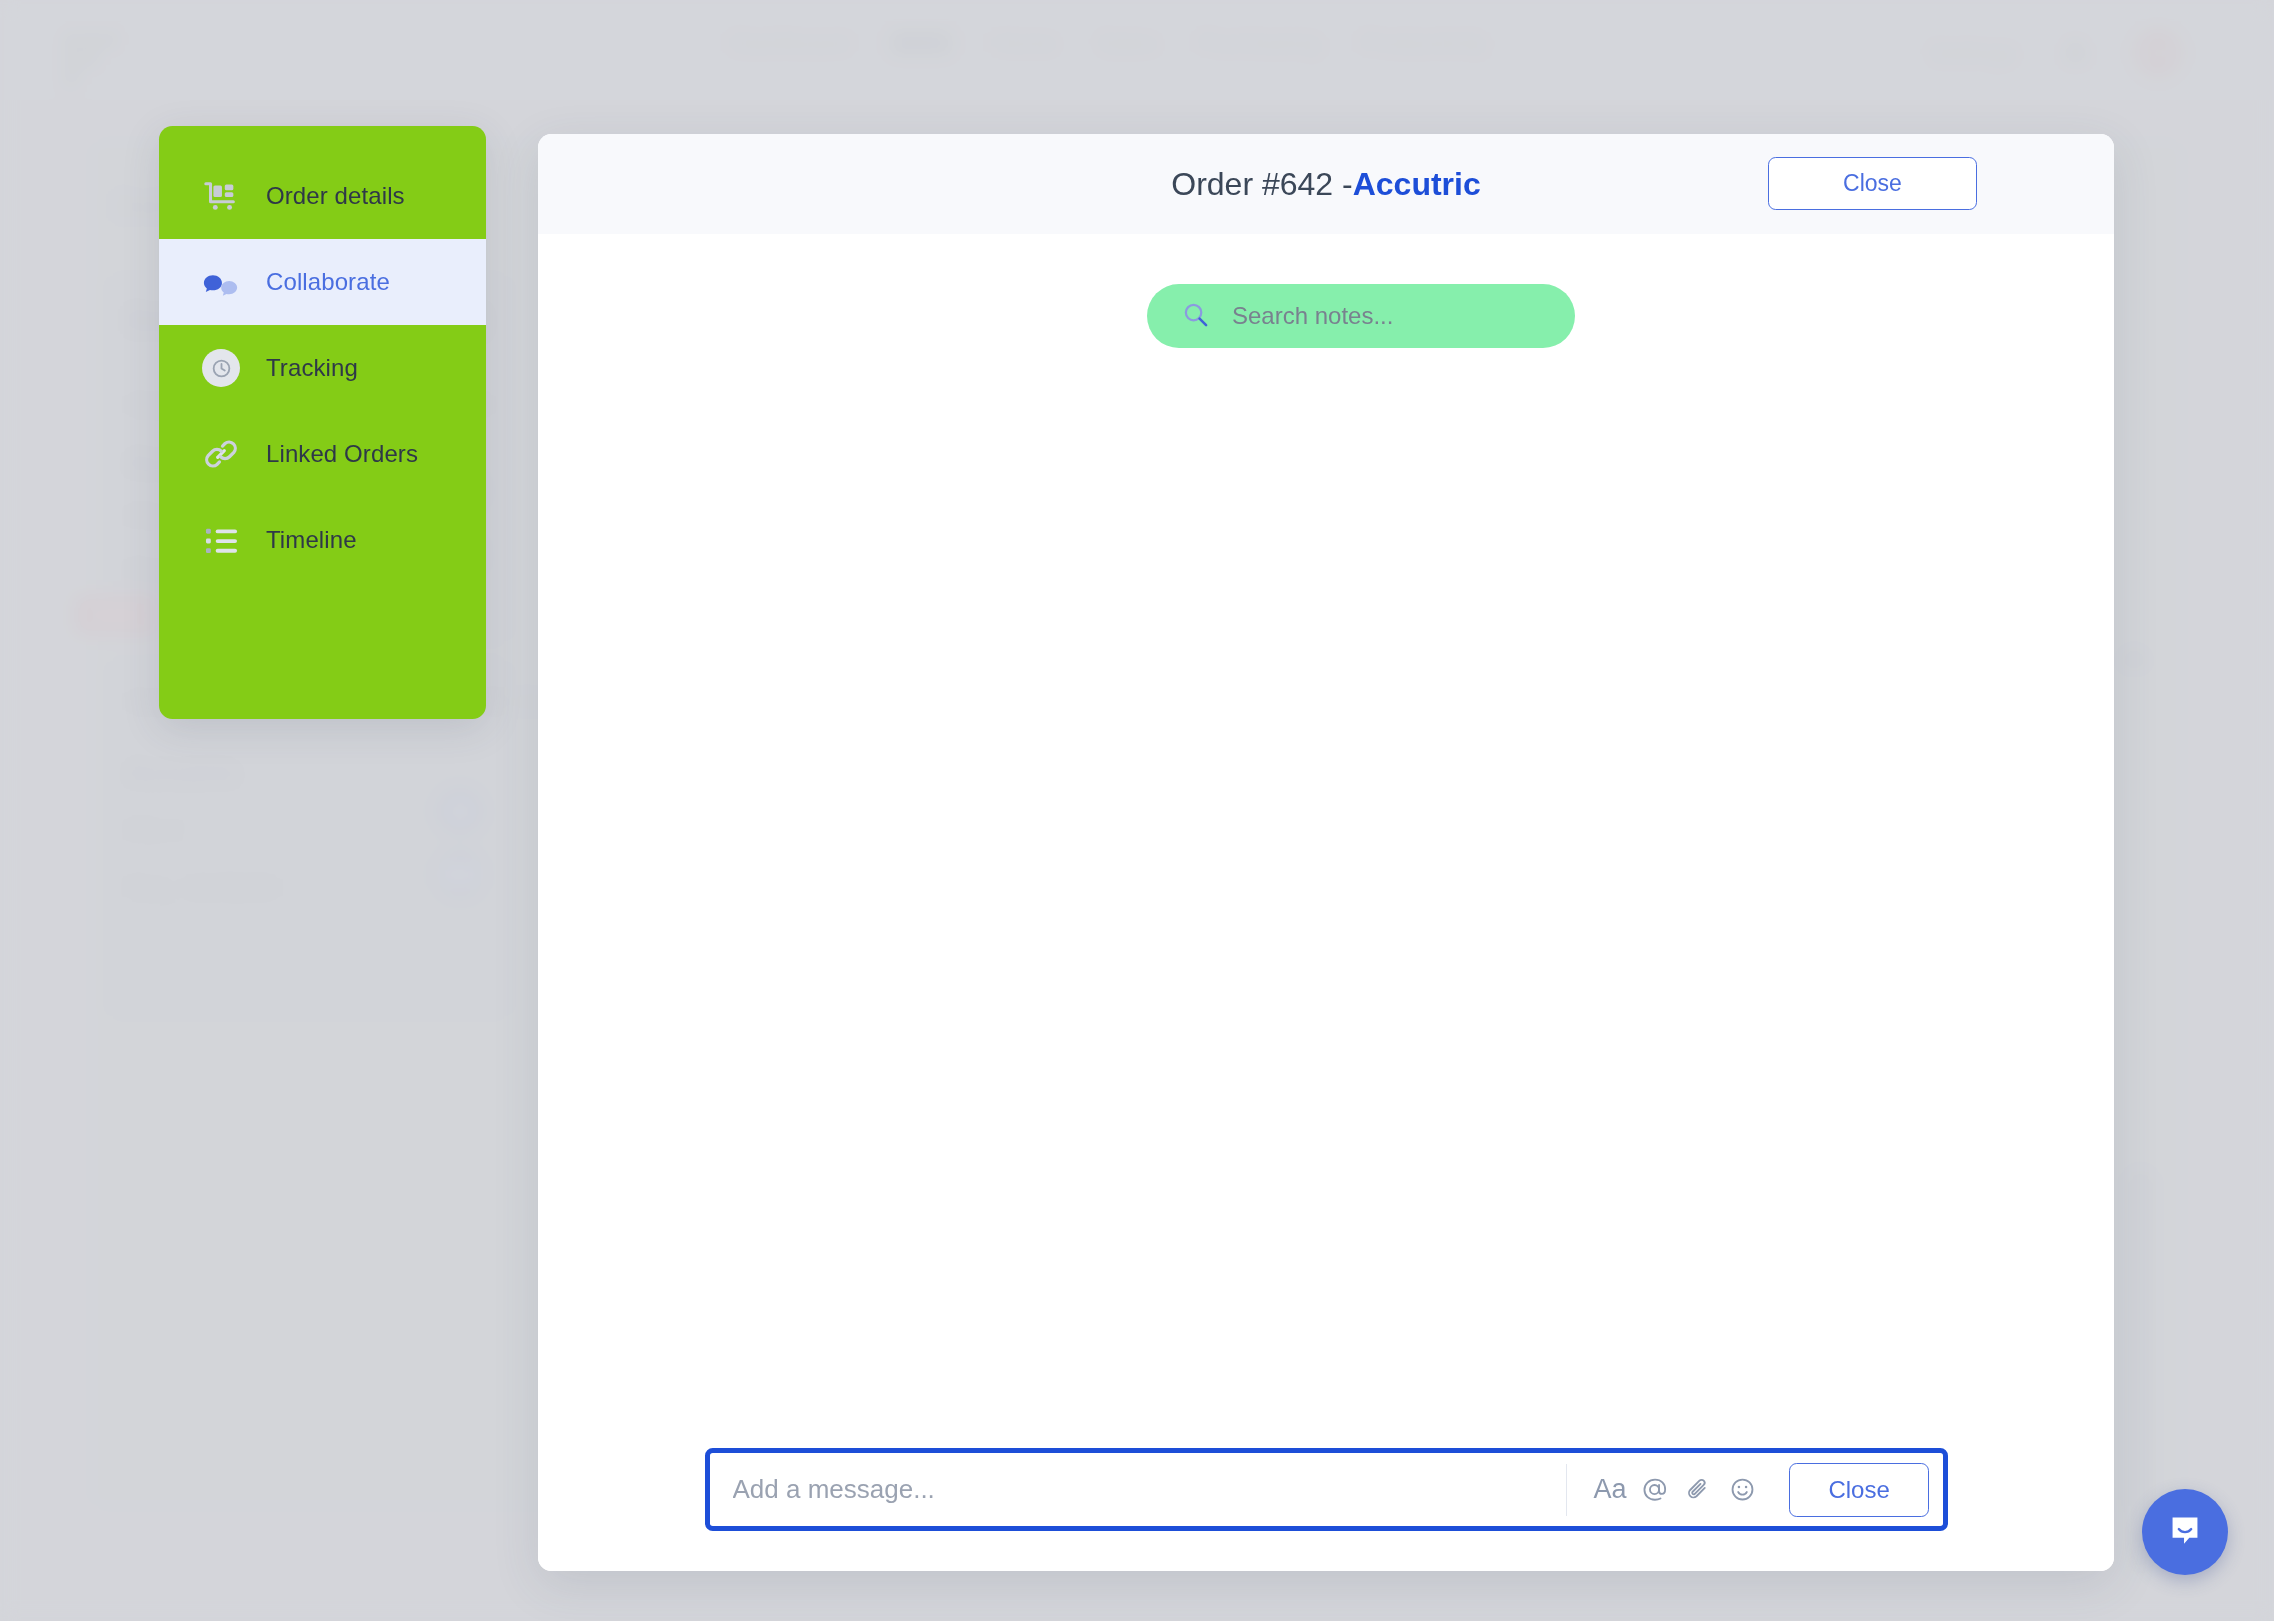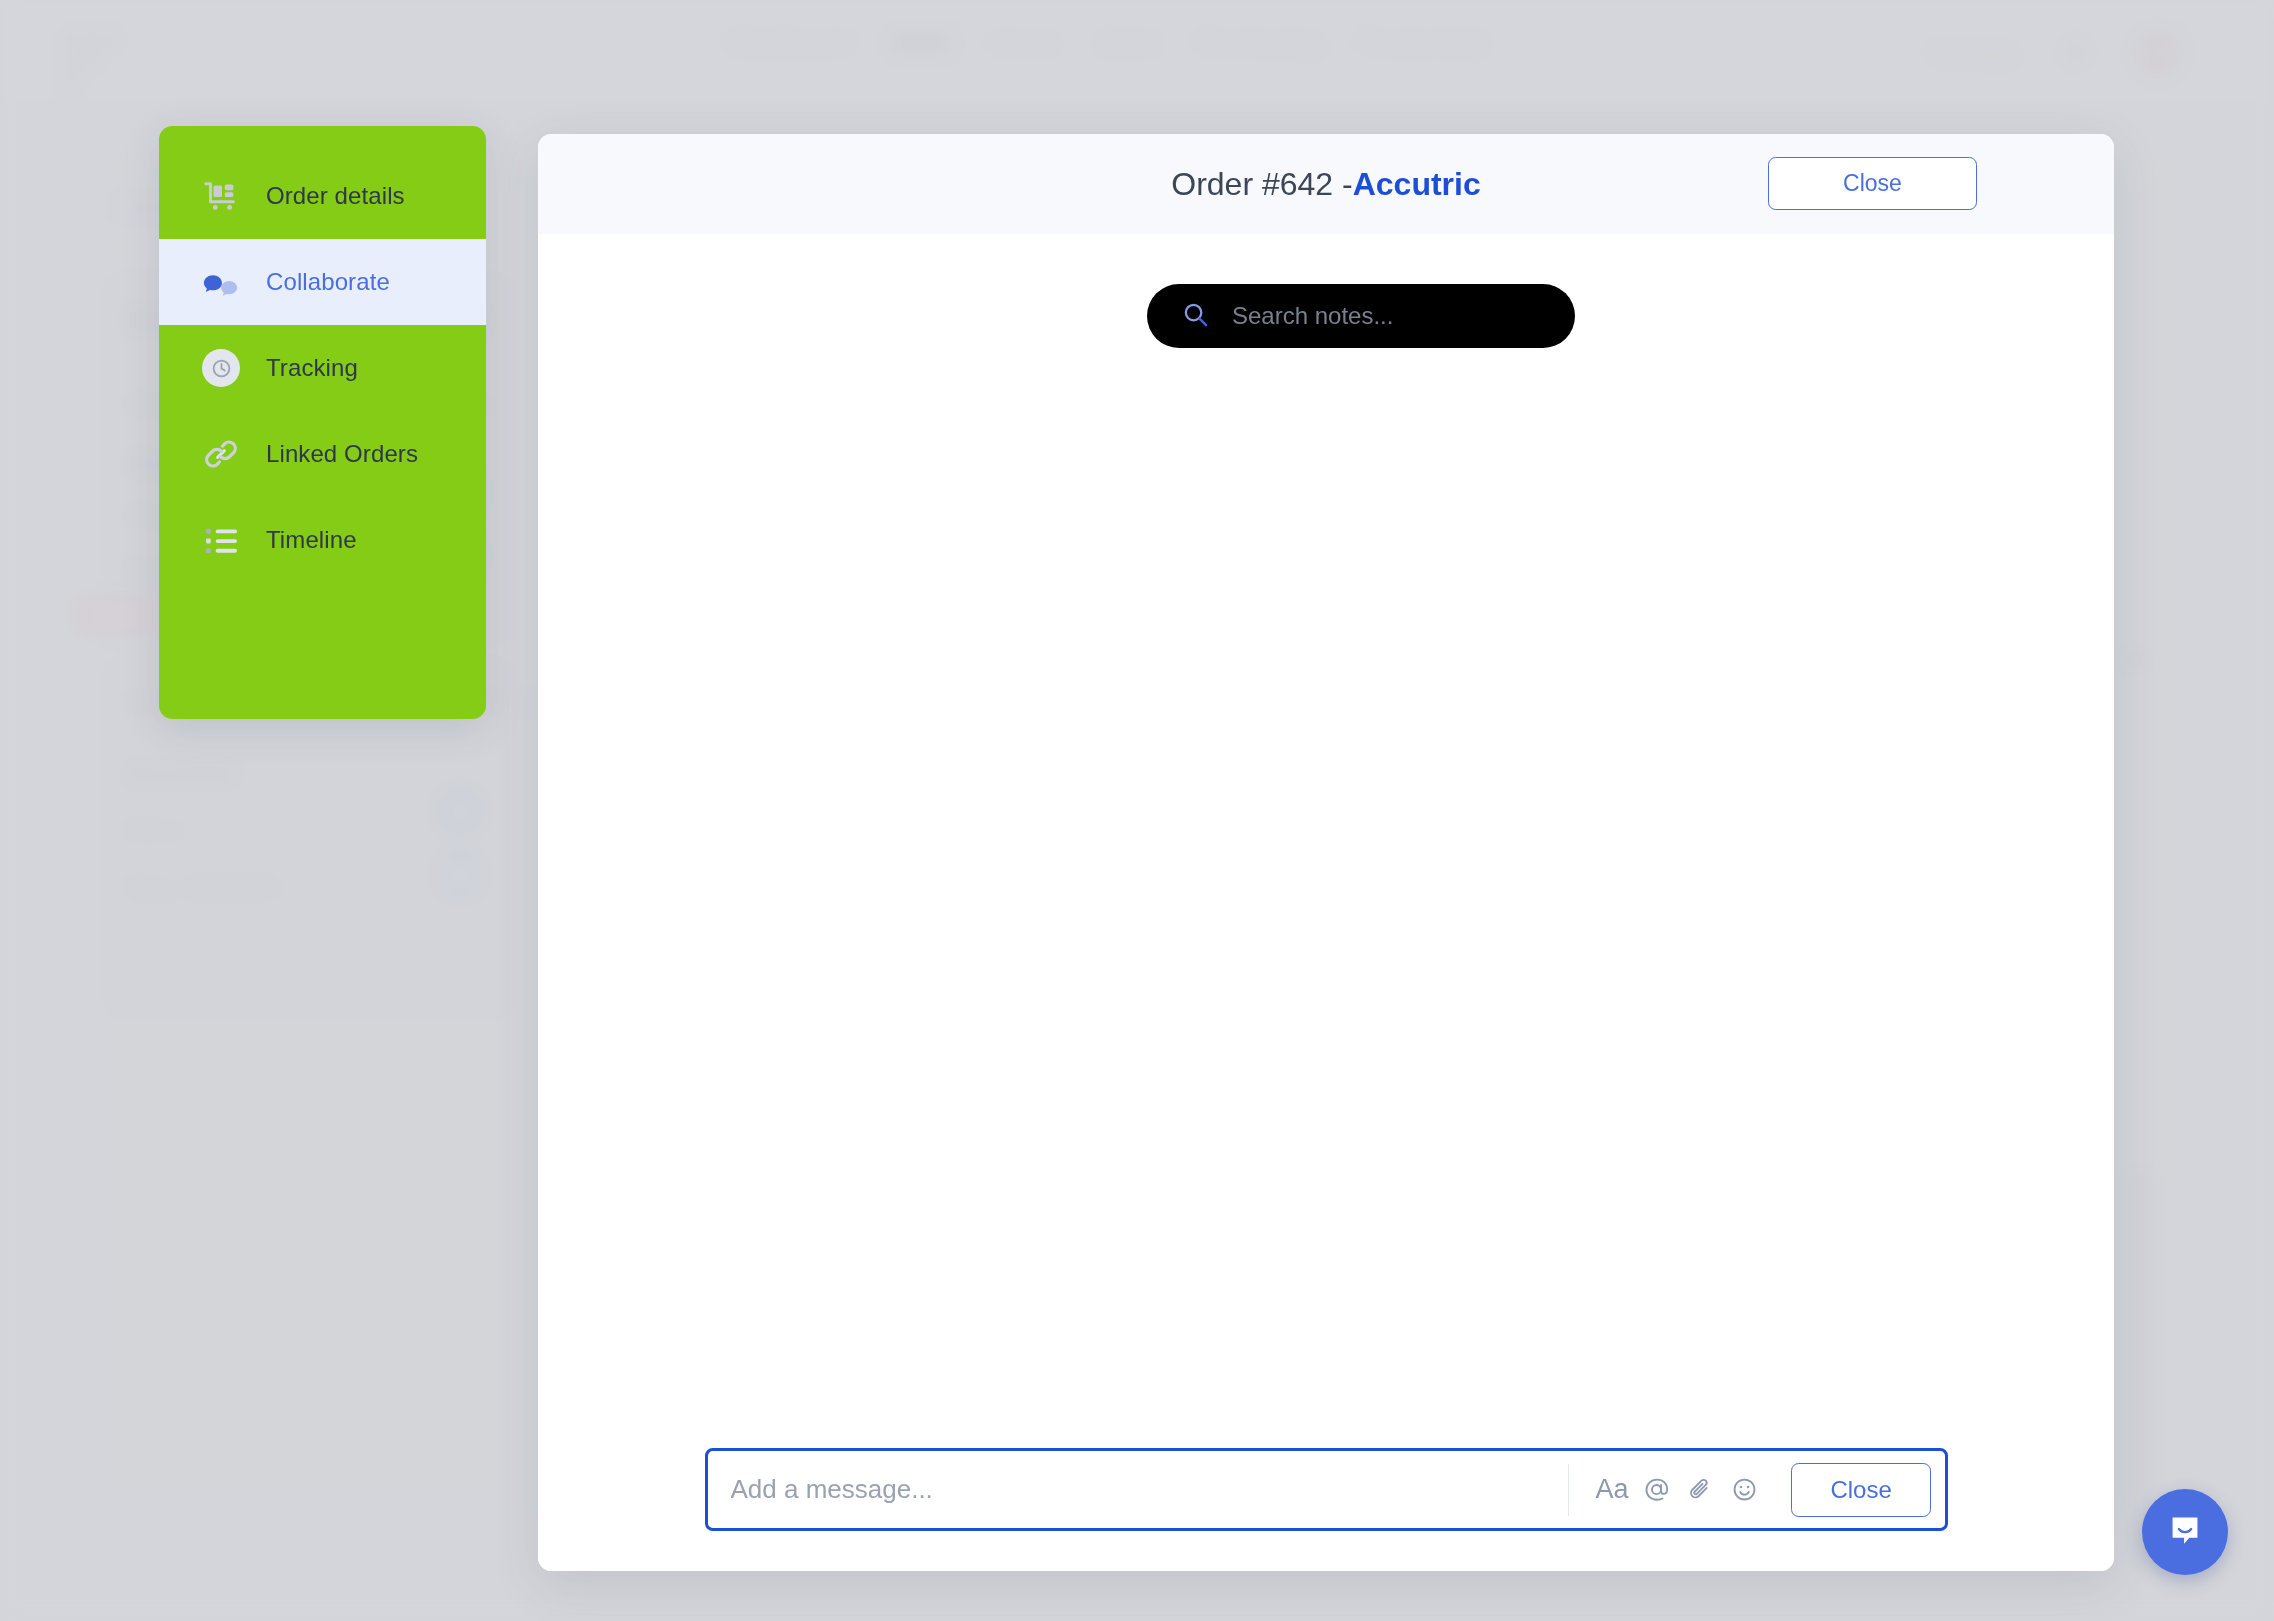--- a/index.html
+++ b/index.html
@@ -178,40 +178,40 @@
     cursor: pointer;
     display: flex; align-items: center; justify-content: center;
   }
   #modal-body {
     flex: 1 1 auto; position: relative; background: #ffffff;
     padding: 50px 0 0 0;
   }
   #search-wrap {
     margin-left: 609px;
     width: 428px; height: 64px;
-    background: #000000; border-radius: 33px;
+    background: #86efac; border-radius: 33px;
     display: flex; align-items: center; padding-left: 35px; gap: 23px;
   }
   #search-input {
     border: none; outline: none; background: transparent;
     font-size: 24px; color: #6b7484;
     font-family: "Liberation Sans", sans-serif;
     width: 317px;
   }
   #search-input::placeholder { color: #79818f; }
   #notes-area { flex: 1 1 auto; }
 
   #composer-wrap {
     position: absolute; left: 0; right: 0; bottom: 0;
     height: 163px;
     display: flex; align-items: center; justify-content: center;
   }
   #composer {
     width: 1243px; height: 83px;
-    border: 3px solid #1d4ed8; border-radius: 7.7px;
+    border: 5px solid #1d4ed8; border-radius: 7.7px;
     background: #fff;
     display: flex; align-items: center;
     padding: 0 13.4px 0 23px;
   }
   #message-input {
     flex: 1 1 auto; border: none; outline: none;
     font-size: 26px; color: #4b5563;
     font-family: "Liberation Sans", sans-serif;
     background: transparent;
   }

